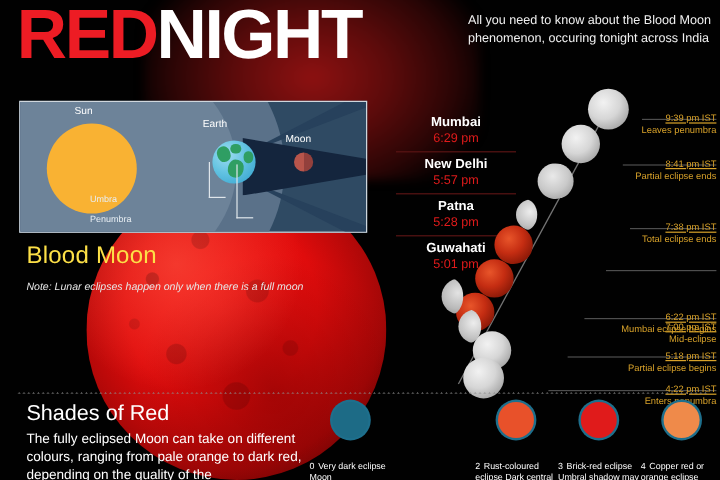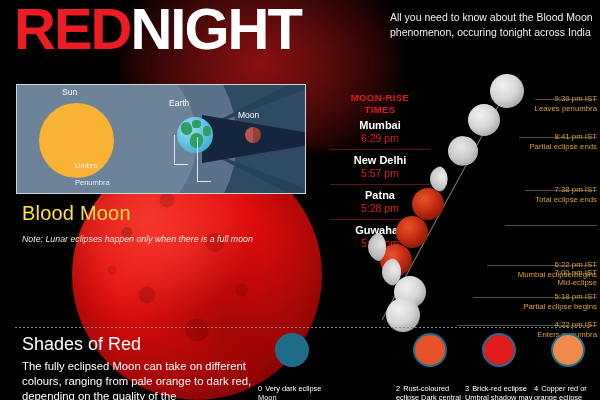--- a/index.html
+++ b/index.html
@@ -86,21 +86,21 @@
   .mrt-row:last-child { border-bottom:none; }
   .mrt-city { font-size:11px; font-weight:bold; color:#fff; line-height:13px; }
   .mrt-time { font-size:10.5px; color:#e01b1b; line-height:13px; }
 
   
   .chain { position:absolute; left:360px; top:80px; width:240px; height:250px; }
   .chain-path { position:absolute; left:0; top:0; width:240px; height:250px; }
   .cm { position:absolute; border-radius:50%; }
   .tl-row { position:absolute; right:3px; text-align:right; width:160px; }
   .tl-rule { position:absolute; height:1px; background:#4e4e4e; }
-  .tl-time { font-size:7.8px; color:#d8a22a; line-height:10px; }
+  .tl-time { font-size:7.8px; color:#d8a22a; line-height:10px;text-decoration:underline; }
   .tl-desc { font-size:7.8px; color:#d8a22a; line-height:10px; }
 
   
   .dots { position:absolute; left:14px; top:327px; width:575px; height:1px;
           background-image:radial-gradient(circle, #8d8d8d 0 .7px, rgba(0,0,0,0) 1px);
           background-size:4px 2px; background-repeat:repeat-x; }
   .sor { position:absolute; left:22px; top:334px; width:250px; }
   .sor h2 { font-size:18px; font-weight:normal; color:#fff; margin-bottom:4px; }
   .sor p { font-size:11.3px; line-height:14.8px; color:#fff; }
 
@@ -148,24 +148,20 @@
     <div class="lbl" style="left:58px; top:93px;">Penumbra</div>
     <div class="leader" style="left:180px; top:52px; width:14px; height:45px;"></div>
   </div>
 
   <div class="bm">
     <h2>Blood Moon</h2>
     <div class="note">Note: Lunar eclipses happen only when there is a full moon</div>
   </div>
 
   <div class="mrt">
-    <div class="mrt-title">
-      <div>MOON-RISE</div>
-      <div>TIMES</div>
-    </div>
     <div id="mrt-rows">
         <div class="mrt-row">
           <div class="mrt-city">Mumbai</div>
           <div class="mrt-time">6:29 pm</div>
         </div>
         <div class="mrt-row">
           <div class="mrt-city">New Delhi</div>
           <div class="mrt-time">5:57 pm</div>
         </div>
         <div class="mrt-row">

